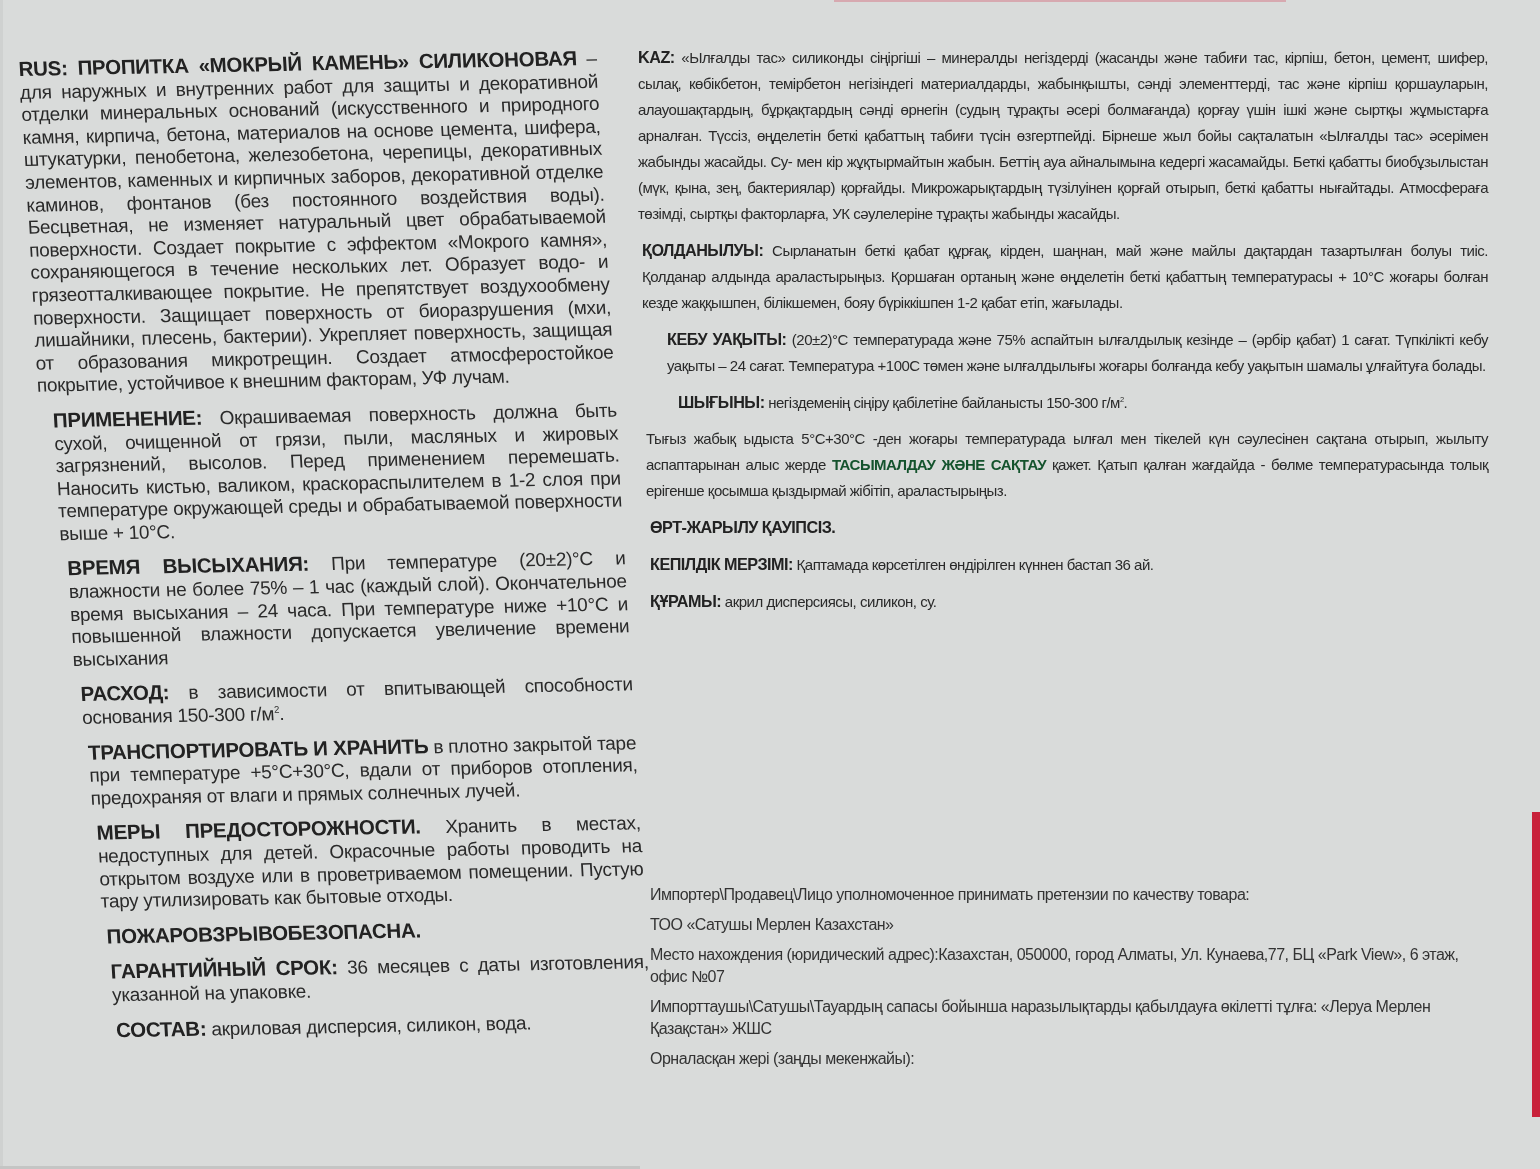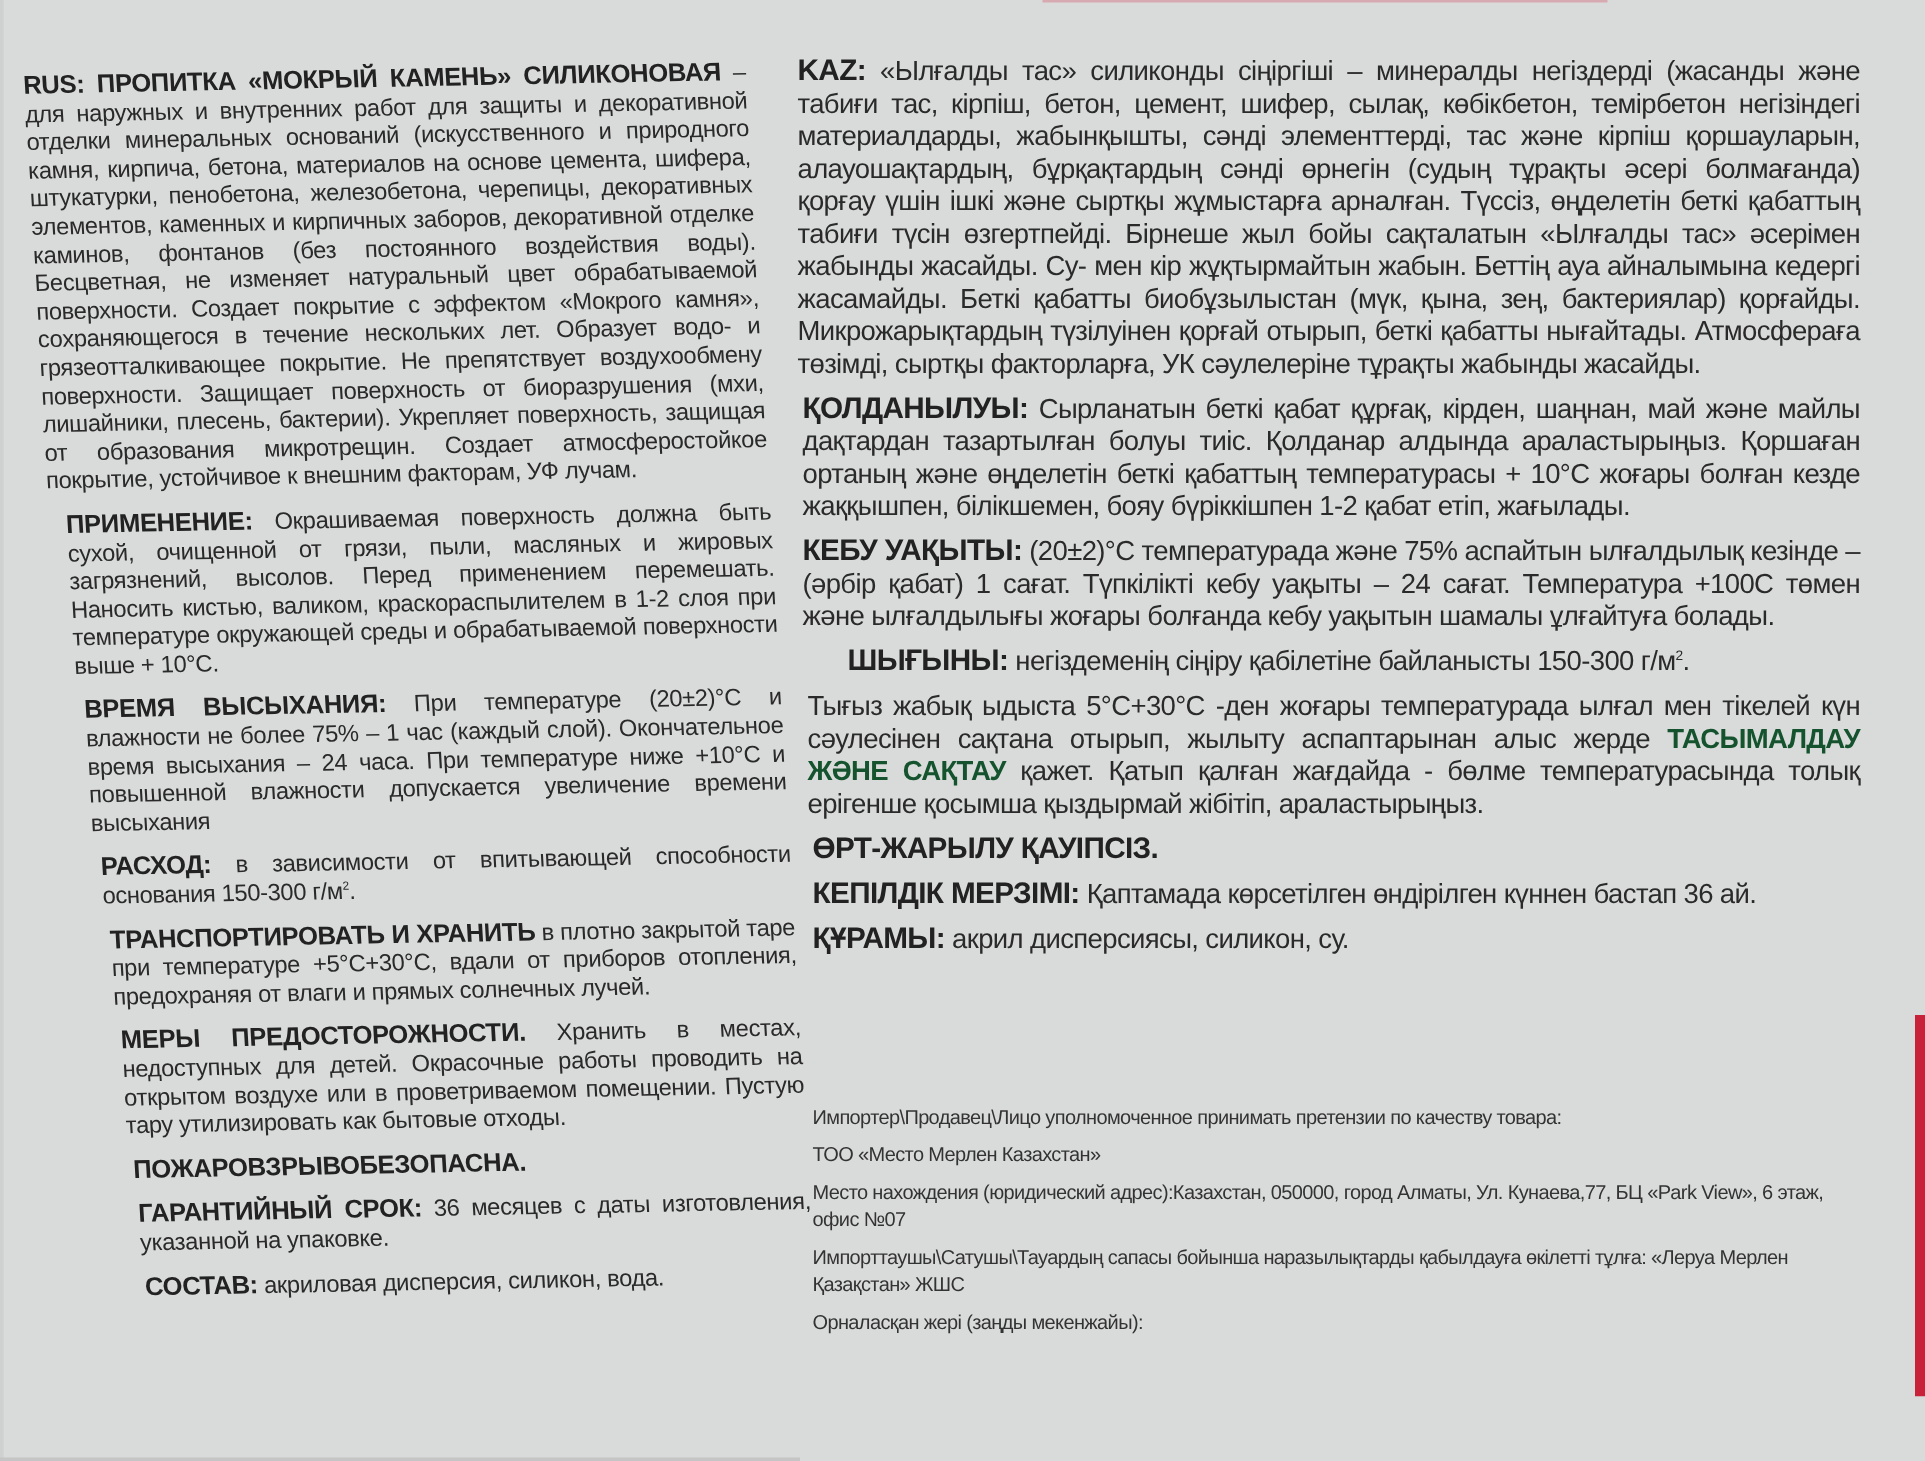--- a/index.html
+++ b/index.html
@@ -30,21 +30,21 @@
   }
   .col-ru {
     left:18px; top:58px; width:578px;
     transform-origin:0 0;
     transform: rotate(-1.1deg) skewX(2.2deg);
     font-size:19px; line-height:22.6px;
     letter-spacing:-0.3px;
   }
   .col-kz {
     left:638px; top:44px; width:850px;
-    font-size:22px; line-height:26px;
+    font-size:15px; line-height:26px;
     letter-spacing:-0.5px;
   }
   .para { margin:0 0 14px 0; text-align:justify; }
   .para b, .label {
     font-weight:bold; font-size:1.08em; color:#222;
   }
   .col-kz .para { margin-bottom:10px; }
   .col-ru .para { margin-bottom:12px; }
   .inline-bold { font-weight:bold; color:#14532d; }
   sup { font-size:0.5em; vertical-align:super; line-height:0; }
@@ -89,21 +89,21 @@
   </p>
 </div>
 
 <div class="col col-kz">
   <p class="para">
     <b>KAZ:</b><span> «Ылғалды тас» силиконды сіңіргіші – минералды негіздерді (жасанды және табиғи тас, кірпіш, бетон, цемент, шифер, сылақ, көбікбетон, темірбетон негізіндегі материалдарды, жабынқышты, сәнді элементтерді, тас және кірпіш қоршауларын, алауошақтардың, бұрқақтардың сәнді өрнегін (судың тұрақты әсері болмағанда) қорғау үшін ішкі және сыртқы жұмыстарға арналған. Түссіз, өңделетін беткі қабаттың табиғи түсін өзгертпейді. Бірнеше жыл бойы сақталатын «Ылғалды тас» әсерімен жабынды жасайды. Су- мен кір жұқтырмайтын жабын. Беттің ауа айналымына кедергі жасамайды. Беткі қабатты биобұзылыстан (мүк, қына, зең, бактериялар) қорғайды. Микрожарықтардың түзілуінен қорғай отырып, беткі қабатты нығайтады. Атмосфераға төзімді, сыртқы факторларға, УК сәулелеріне тұрақты жабынды жасайды.</span>
   </p>
   <p class="para" style="padding-left:4px;">
     <b>ҚОЛДАНЫЛУЫ:</b><span> Сырланатын беткі қабат құрғақ, кірден, шаңнан, май және майлы дақтардан тазартылған болуы тиіс. Қолданар алдында араластырыңыз. Қоршаған ортаның және өңделетін беткі қабаттың температурасы + 10°С жоғары болған кезде жаққышпен, білікшемен, бояу бүріккішпен 1-2 қабат етіп, жағылады.</span>
   </p>
-  <p class="para" style="padding-left:4px;">
+  <p class="para" style="padding-left:4px;margin-left:25px;">
     <b>КЕБУ УАҚЫТЫ:</b><span> (20±2)°С температурада және 75% аспайтын ылғалдылық кезінде – (әрбір қабат) 1 сағат. Түпкілікті кебу уақыты – 24 сағат. Температура +100С төмен және ылғалдылығы жоғары болғанда кебу уақытын шамалы ұлғайтуға болады.</span>
   </p>
   <p class="para" style="padding-left:8px;margin-left:32px;">
     <b>ШЫҒЫНЫ:</b><span> негіздеменің сіңіру қабілетіне байланысты 150-300 г/м</span><sup>2</sup><span>.</span>
   </p>
   <p class="para" style="padding-left:8px;">
     <span>Тығыз жабық ыдыста 5°С+30°С -ден жоғары температурада ылғал мен тікелей күн сәулесінен сақтана отырып, жылыту аспаптарынан алыс жерде </span><span class="inline-bold">ТАСЫМАЛДАУ ЖӘНЕ САҚТАУ</span><span> қажет. Қатып қалған жағдайда - бөлме температурасында толық ерігенше қосымша қыздырмай жібітіп, араластырыңыз.</span>
   </p>
   <p class="para" style="padding-left:12px;">
     <b>ӨРТ-ЖАРЫЛУ ҚАУІПСІЗ.</b>
@@ -111,17 +111,17 @@
   <p class="para" style="padding-left:12px;">
     <b>КЕПІЛДІК МЕРЗІМІ:</b><span> Қаптамада көрсетілген өндірілген күннен бастап 36 ай.</span>
   </p>
   <p class="para" style="padding-left:12px;">
     <b>ҚҰРАМЫ:</b><span>  акрил дисперсиясы, силикон, су.</span>
   </p>
 </div>
 
 <div class="importer">
   <div>Импортер\Продавец\Лицо уполномоченное принимать претензии по качеству товара:</div>
-  <div>ТОО «Место Мерлен Казахстан»</div>
+  <div>ТОО «Сатушы Мерлен Казахстан»</div>
   <div>Место нахождения (юридический адрес):Казахстан, 050000, город Алматы, Ул. Кунаева,77, БЦ «Park View», 6 этаж, офис №07</div>
   <div>Импорттаушы\Сатушы\Тауардың сапасы бойынша наразылықтарды қабылдауға өкілетті тұлға: «Леруа Мерлен Қазақстан» ЖШС</div>
   <div>Орналасқан жері (заңды мекенжайы):</div>
 </div>
 
 </body></html>

